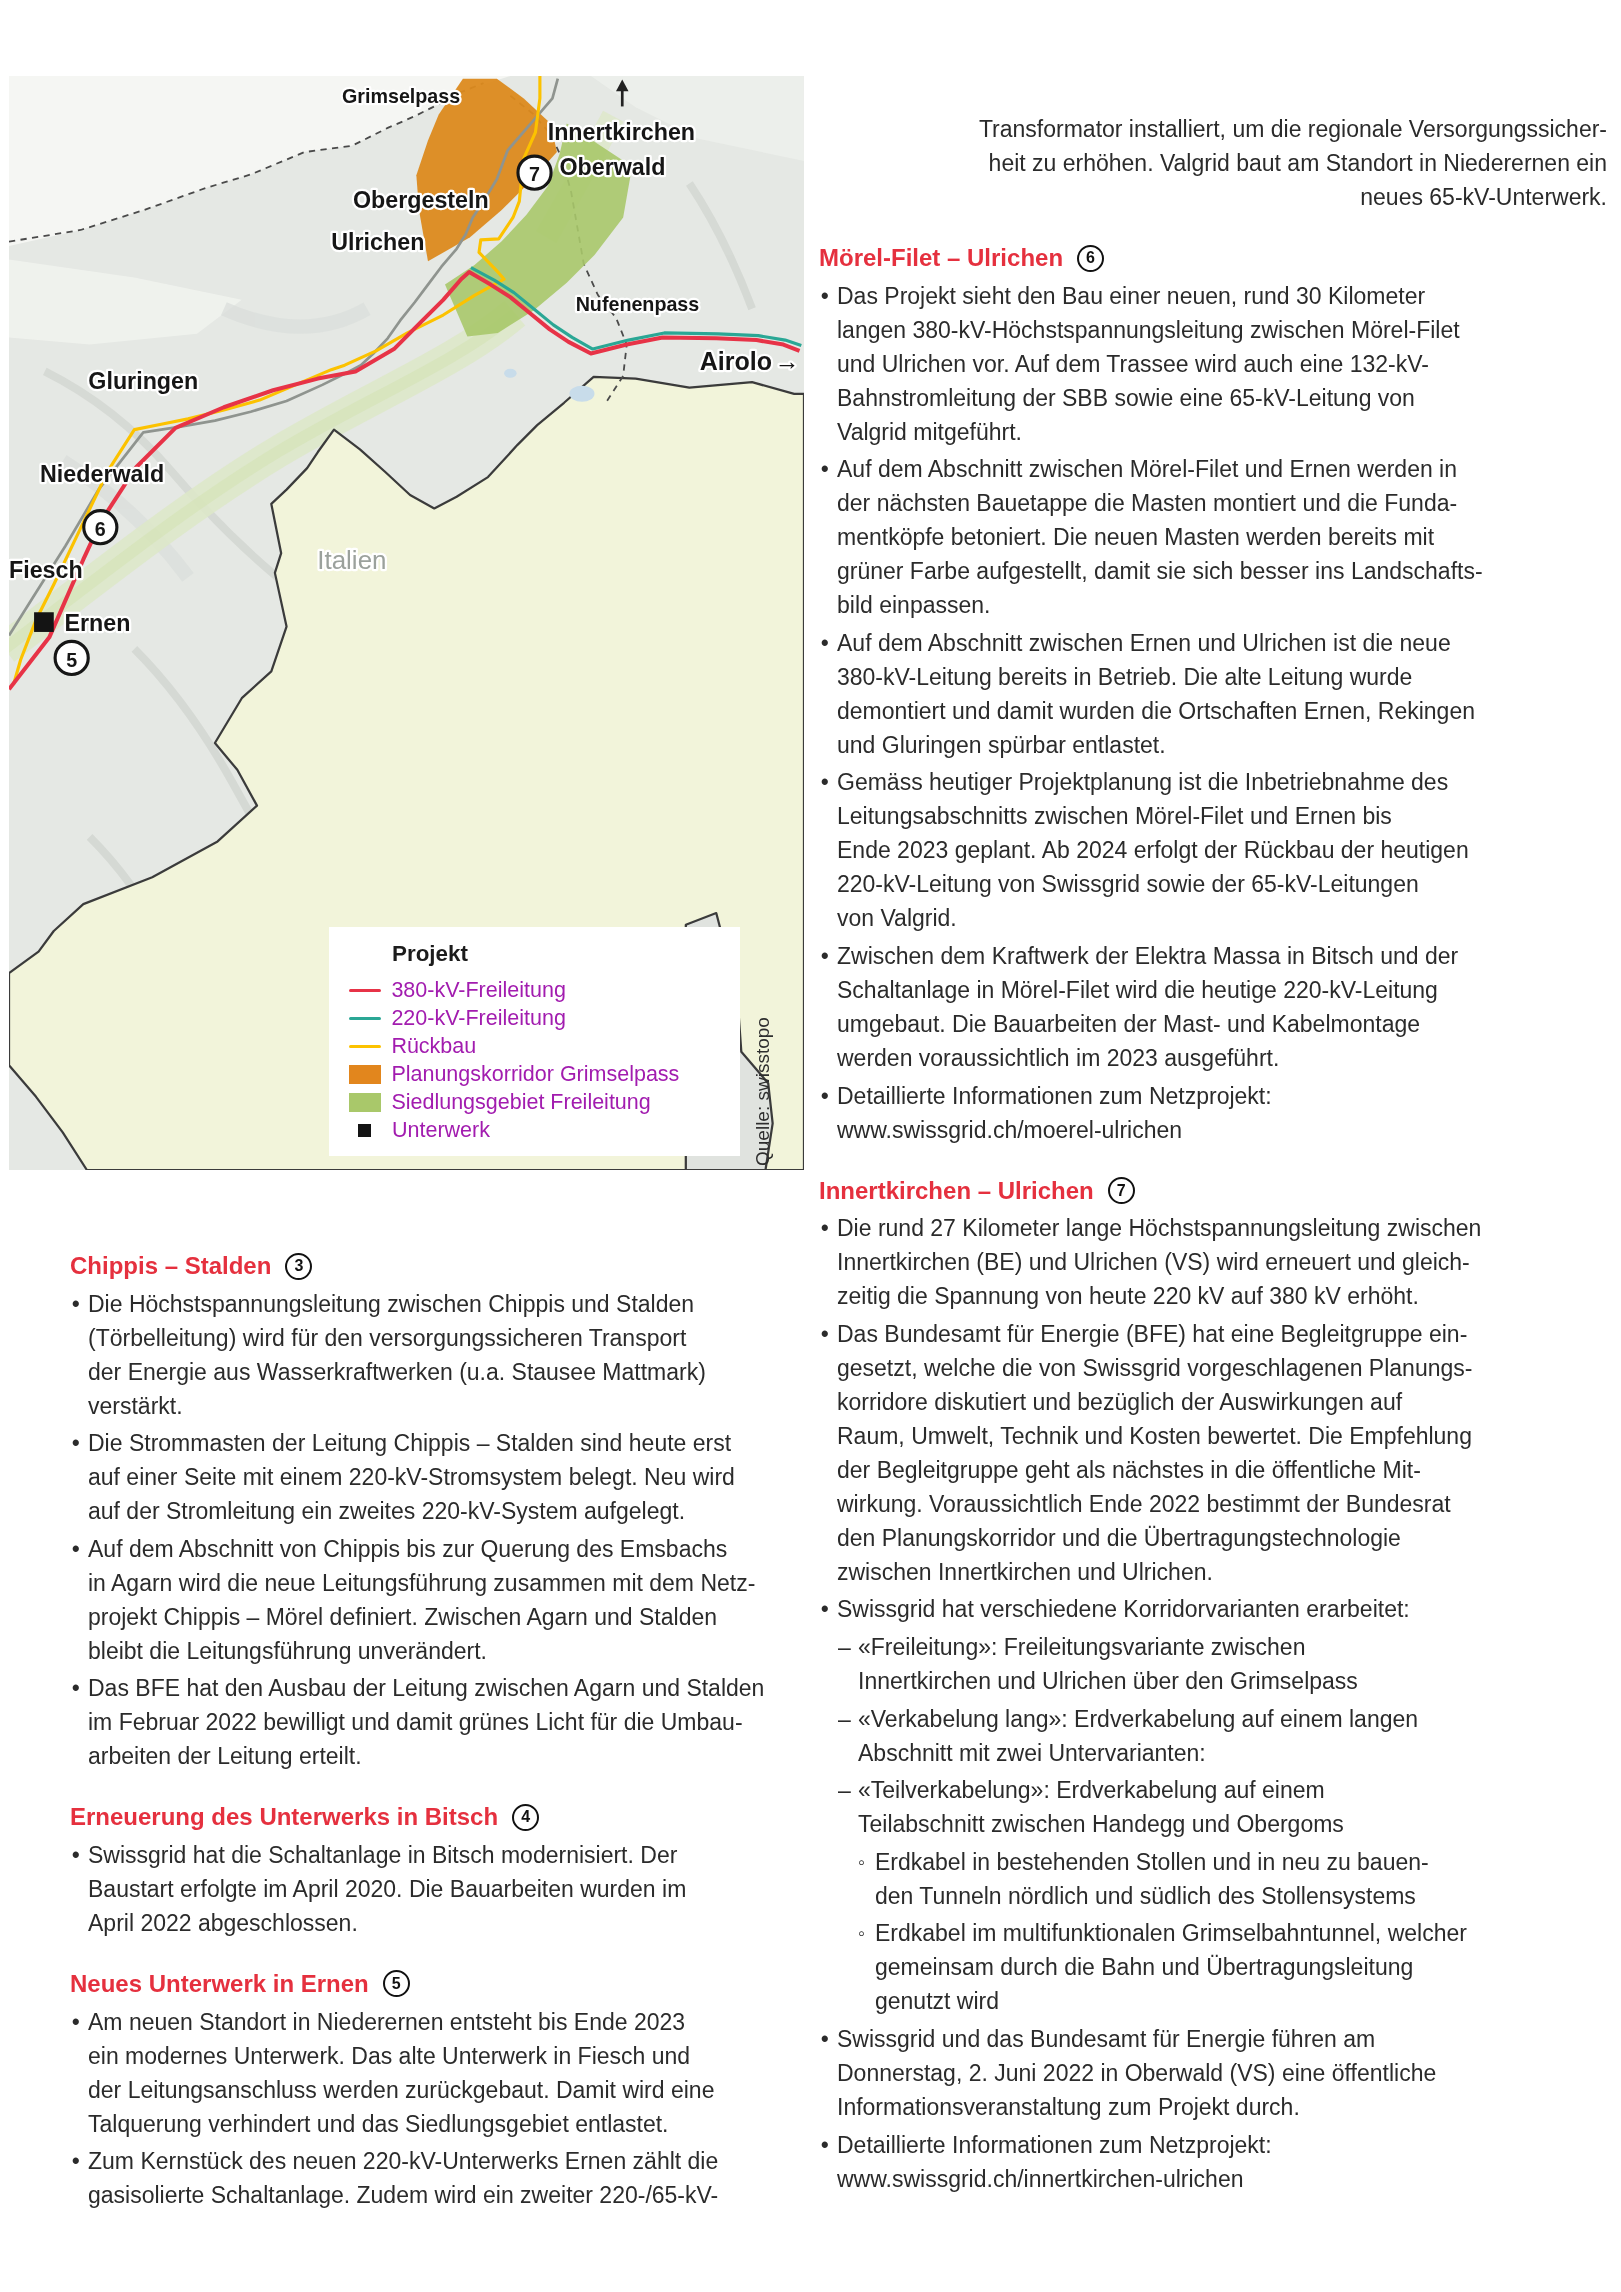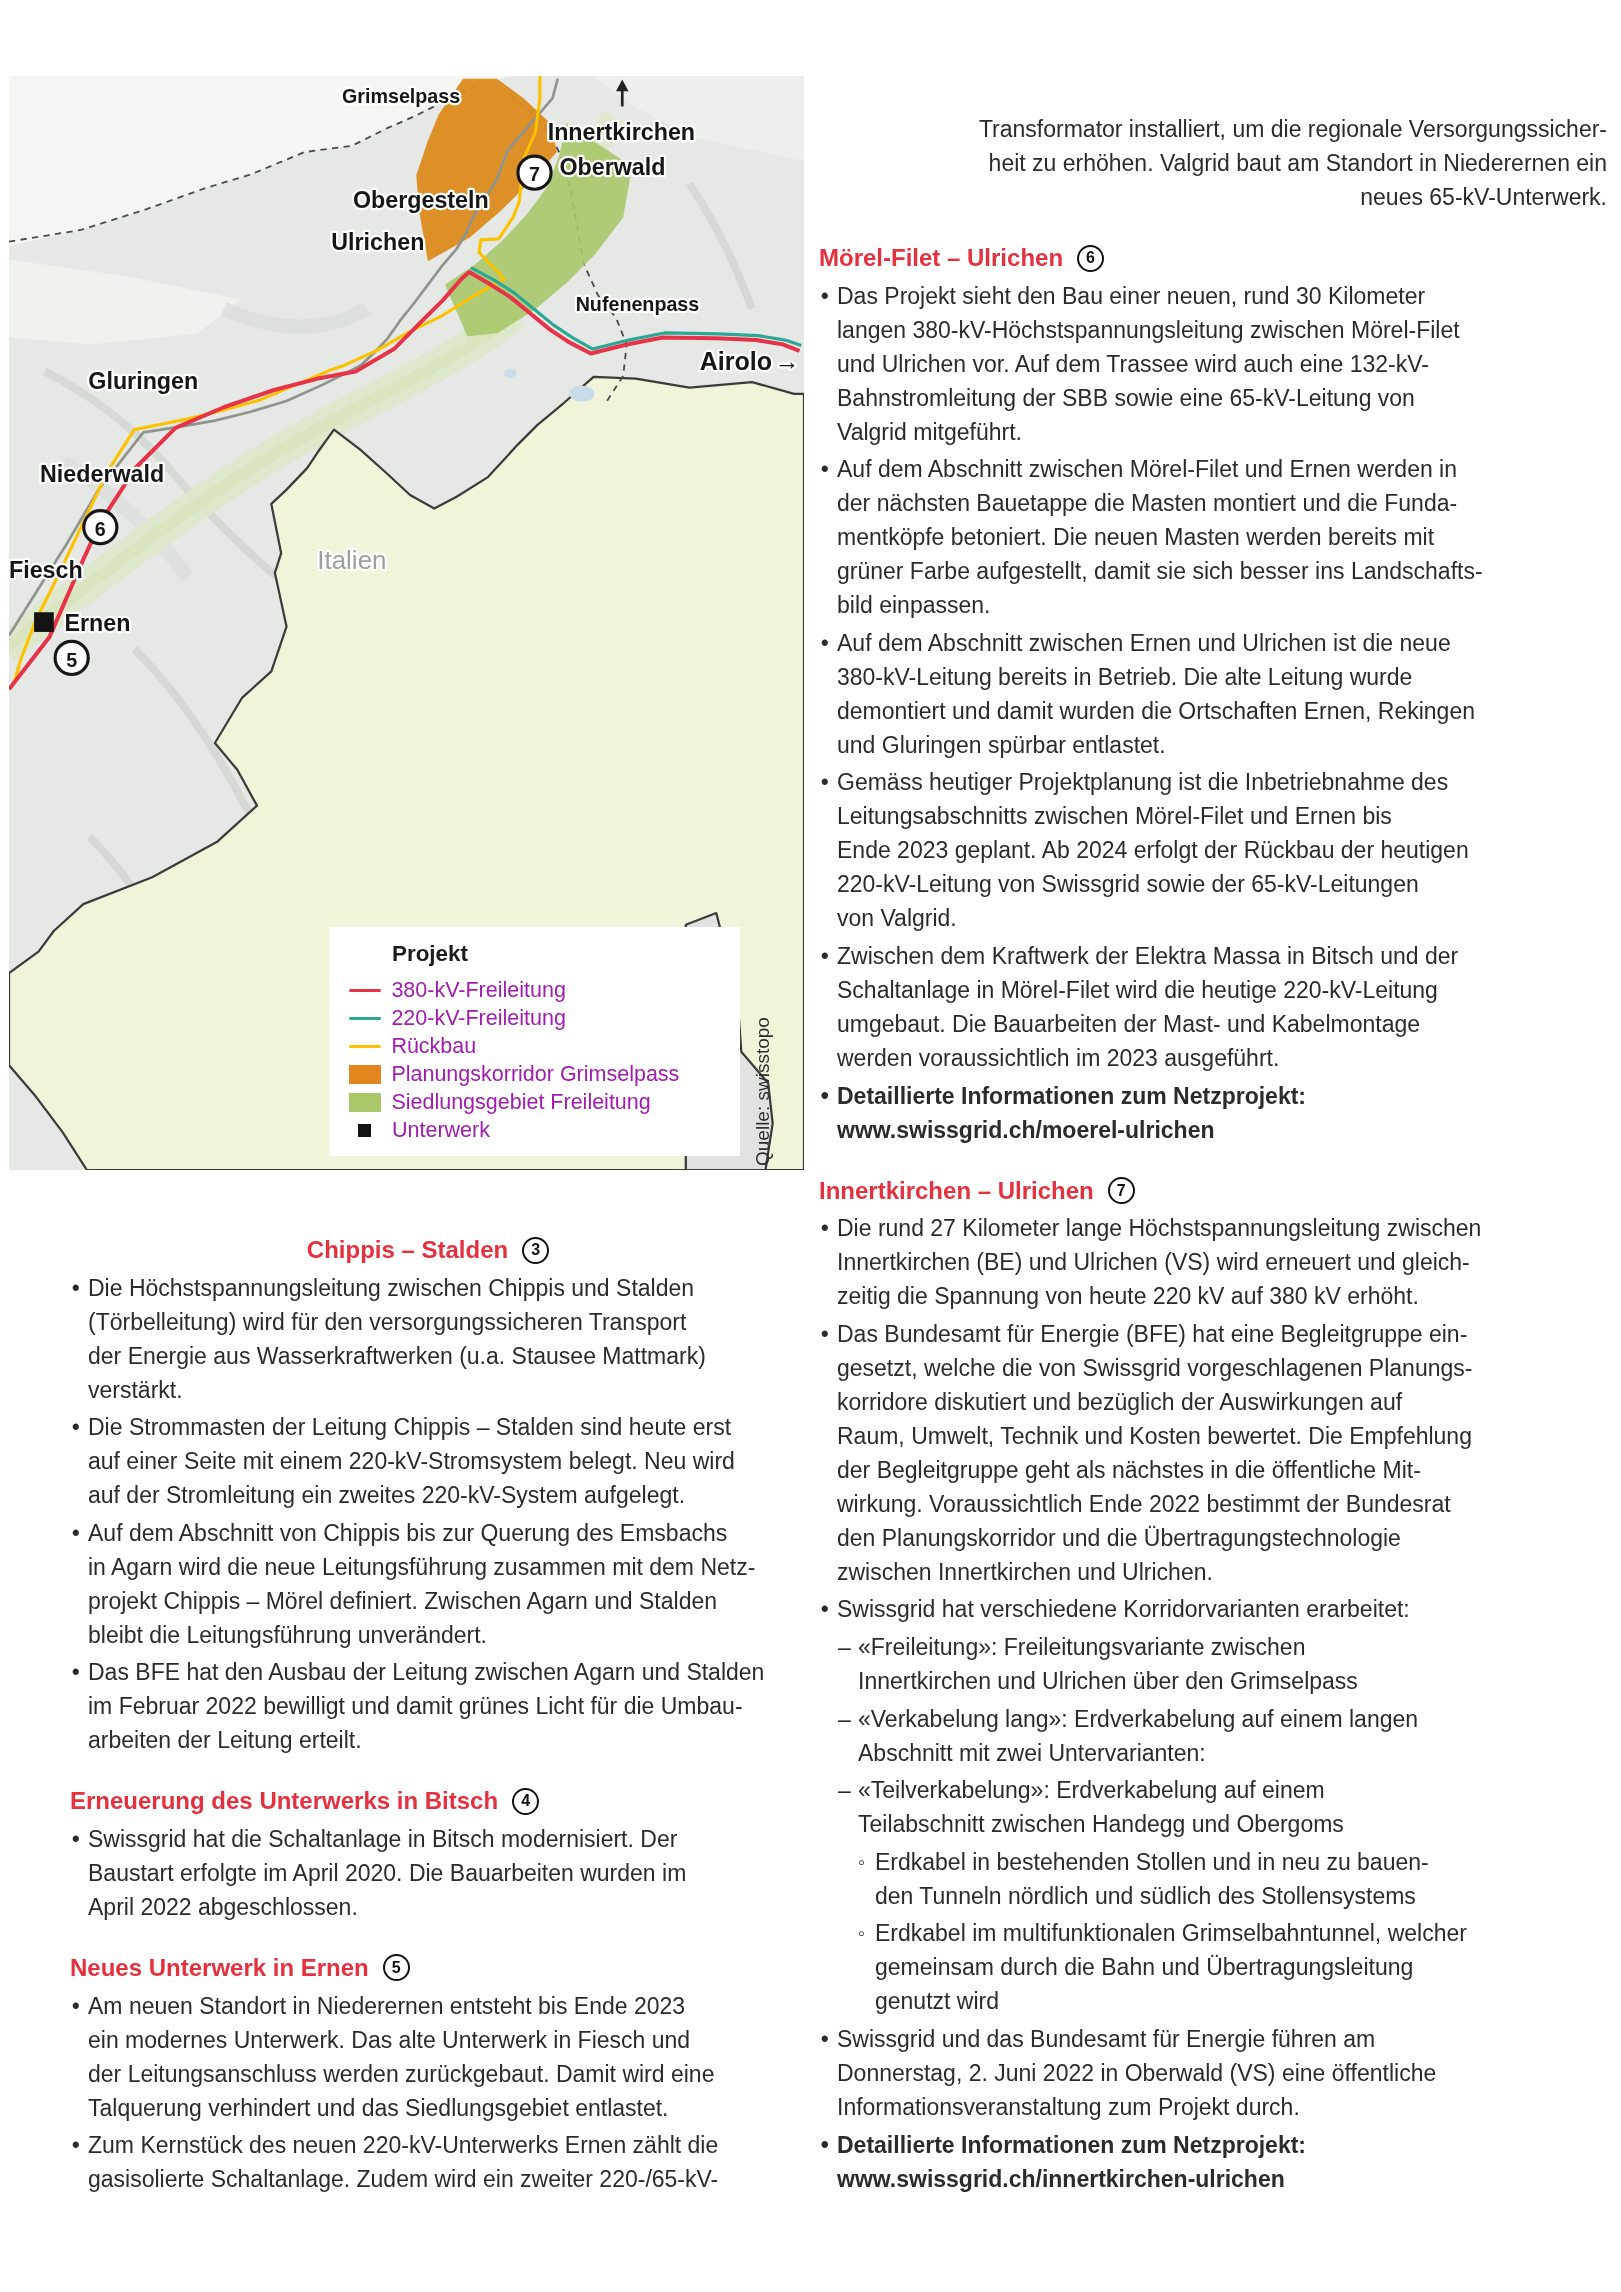--- a/index.html
+++ b/index.html
@@ -25,32 +25,32 @@
   .sw.line{height:3.6px;border-radius:1.8px;}
   .sw.rect{height:19px;}
   .sw.square{width:13.4px;flex:0 0 13.4px;height:13.4px;margin-left:29px;margin-right:20.6px;}
   .lrow span.lbl{font-size:21.5px;color:#a21caf;white-space:nowrap;}
   
   .col{position:absolute;font-size:23px;line-height:34px;color:#2b2b2b;}
   .col-left{left:70px;top:1233px;width:716px;}
   .col-right{left:819px;top:112px;width:788px;}
   h3.sec{font-size:24px;line-height:34px;font-weight:bold;color:#e5303e;
          margin:27px 0 3.6px 0;display:flex;align-items:center;gap:14px;}
-  h3.sec.first{margin-top:0;justify-content:center;}
+  h3.sec.first{margin-top:16px;}
   .circ{width:23px;height:23px;border:2.2px solid #111;border-radius:50%;
         display:inline-flex;align-items:center;justify-content:center;
         font-size:16px;font-weight:bold;color:#111;background:#fff;flex:0 0 auto;}
   .para{position:relative;padding-left:18px;margin:0 0 3.6px 0;white-space:nowrap;}
   .para.intro{margin-bottom:0;text-align:right;}
   .para.lv1::before{content:"•";position:absolute;left:1.8px;top:0;}
   .para.lv2{padding-left:39px;}
   .para.lv2::before{content:"–";position:absolute;left:19px;top:0;}
   .para.lv3{padding-left:56px;}
   .para.lv3::before{content:"◦";position:absolute;left:39px;top:0;font-size:19.7px;}
-  .para.bold{font-weight:bold;}
+  .para.bold{font-weight:normal;}
 </style>
 </head>
 <body>
 
 <div class="page">
 
   <div class="map">
     <svg width="795" height="1094" viewBox="0 0 888 1222">
 
       <rect x="0" y="0" width="888" height="1222" fill="#e5e8e4"></rect>

